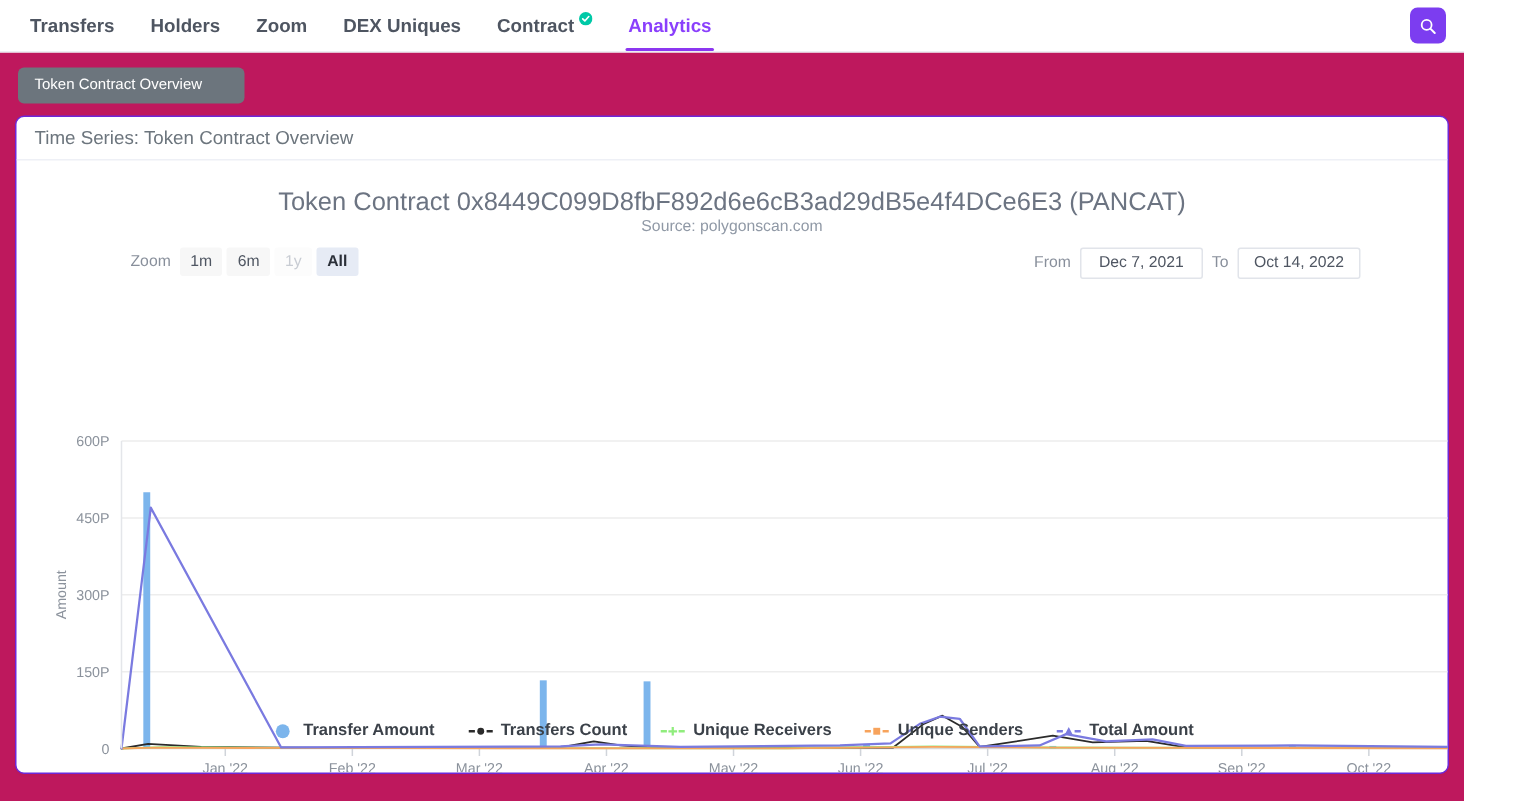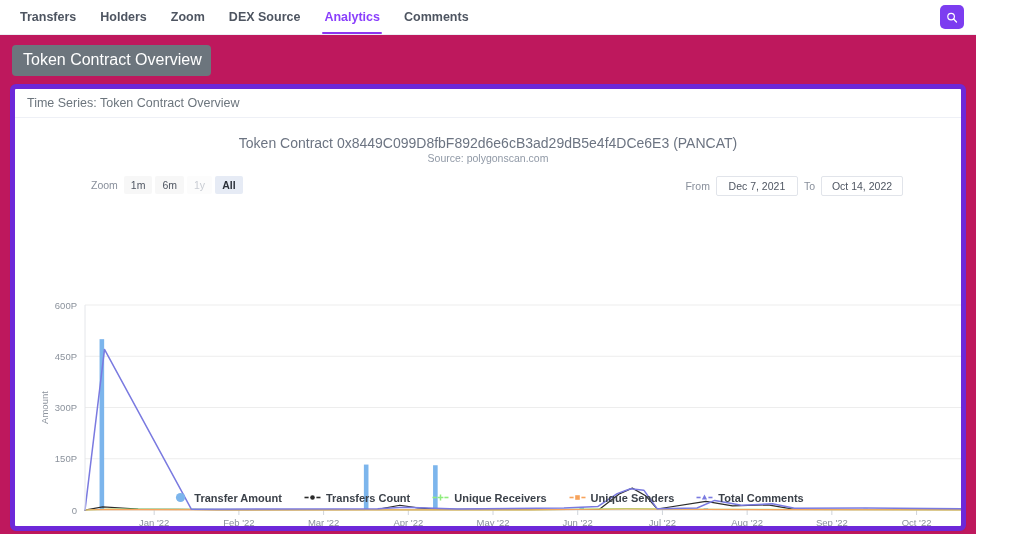--- a/index.html
+++ b/index.html
@@ -80,33 +80,33 @@
   }
 
   
   .tagline-wrap {
     padding: 10px 12px 8px 12px;
   }
   .pill-btn {
     display: inline-block;
     background: #6c757d;
     color: #ffffff;
-    font-size: 16px;
-    padding: 6px 9px 7px 11px;
+    font-size: 10px;
+    padding: 6px 28px 7px 11px;
     border-radius: 4px;
     border: none;
     cursor: pointer;
     font-family: "Liberation Sans", sans-serif;
     line-height: 1.1;
   }
 
   
   .card {
     margin: 0 10px;
-    border: 5px solid #6d28d9;
+    border: 1px solid #6d28d9;
     border-radius: 6px;
     background: #ffffff;
     box-shadow: 0 1px 2px rgba(0,0,0,0.02);
     overflow: hidden;
   }
   .card-header {
     height: 28px;
     padding: 0 12px;
     display: flex;
     align-items: center;
@@ -122,21 +122,21 @@
     color: #9aa4bd;
   }
   .card-body {
     position: relative;
     height: 408px;
   }
 
   
   .chart-title {
     text-align: center;
-    font-size: 14px;
+    font-size: 17px;
     color: #6c7482;
     padding-top: 17px;
     line-height: 1.25;
   }
   .chart-subtitle {
     text-align: center;
     font-size: 10.5px;
     color: #9099a6;
     line-height: 1.25;
   }
@@ -253,27 +253,31 @@
         <div class="nav-item">
           <span>Transfers</span>
         </div>
         <div class="nav-item">
           <span>Holders</span>
         </div>
         <div class="nav-item">
           <span>Zoom</span>
         </div>
         <div class="nav-item">
-          <span>DEX Source</span>
+          <span>DEX Uniques</span>
+        </div>
+        <div class="nav-item">
+          <span>Contract</span>
+          <svg width="9" height="9" viewBox="0 0 16 16" class="verified-dot">
+            <circle cx="8" cy="8" r="8" fill="#00c9a7"></circle>
+            <path d="M4.4 8.2 L6.9 10.6 L11.6 5.4" fill="none" stroke="#fff" stroke-width="2" stroke-linecap="round" stroke-linejoin="round"></path>
+          </svg>
         </div>
         <div class="nav-item active">
           <span>Analytics</span>
-        </div>
-        <div class="nav-item">
-          <span>Comments</span>
         </div>
       </div>
     <div class="nav-spacer"></div>
     <button class="search-btn">
       <svg width="13" height="13" viewBox="0 0 16 16">
         <circle cx="6.8" cy="6.8" r="4.4" fill="none" stroke="#ffffff" stroke-width="1.6"></circle>
         <line x1="10.1" y1="10.1" x2="14" y2="14" stroke="#ffffff" stroke-width="1.8" stroke-linecap="round"></line>
       </svg>
     </button>
   </div>
@@ -446,19 +450,19 @@
             <span>Unique Senders</span>
           </div>
           <div class="legend-item">
             <span class="lg-symbol">
               <svg width="17" height="11" viewBox="0 0 17 11">
                 <line x1="0.5" y1="5.5" x2="4.6" y2="5.5" stroke="#7a7ae0" stroke-width="1.6"></line>
                 <line x1="12.4" y1="5.5" x2="16.5" y2="5.5" stroke="#7a7ae0" stroke-width="1.6"></line>
                 <path d="M8.5 2.6 L11.1 7.6 L5.9 7.6 Z" fill="#7a7ae0"></path>
               </svg>
             </span>
-            <span>Total Comments</span>
+            <span>Total Amount</span>
           </div>
         </div>
 
     </div>
   </div>
 </div>
 
 </body></html>

